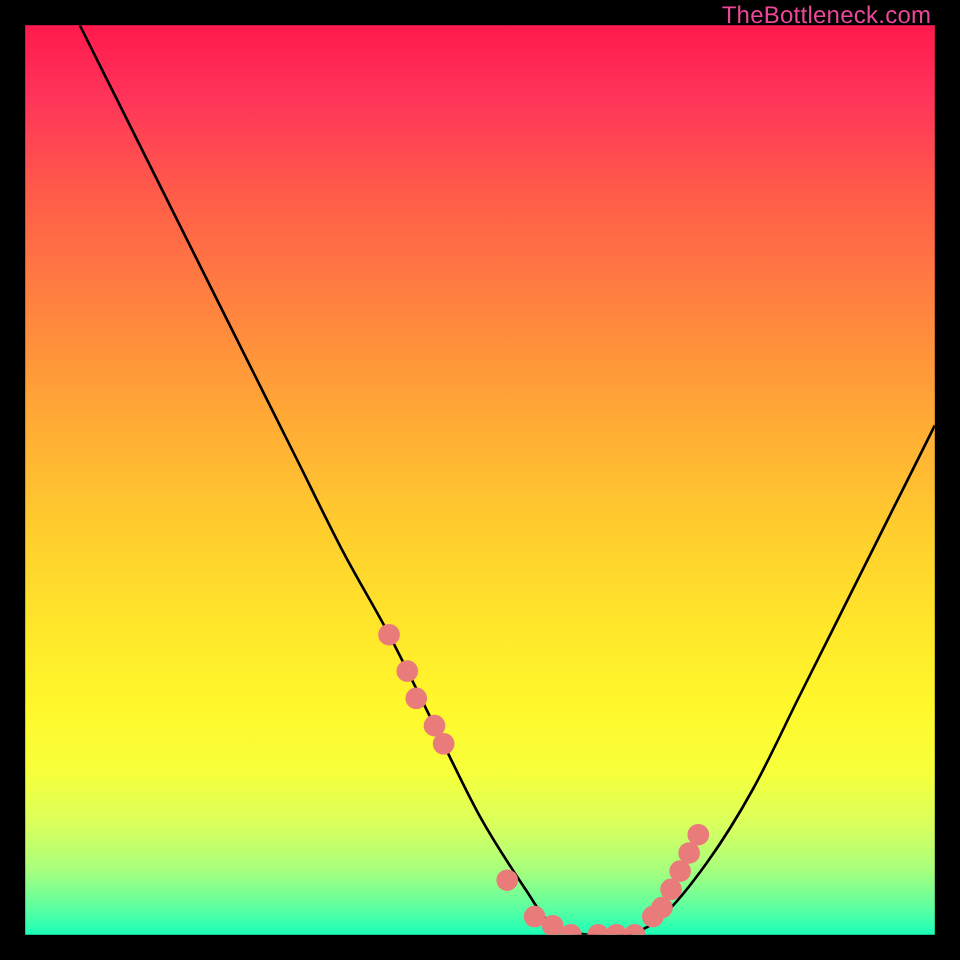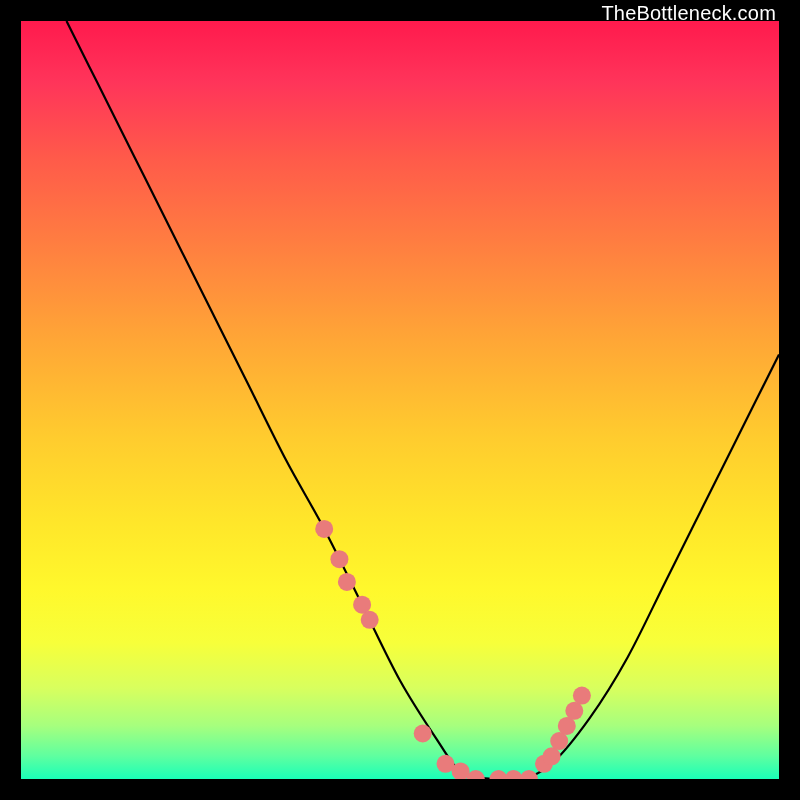--- a/index.html
+++ b/index.html
@@ -39,21 +39,21 @@
       #d8ff5e 88%,
       #a6ff7e 93%,
       #5effa0 97%,
       #1affb8 100%
     );
   }
   .attr {
     position: absolute;
     top: 2px;
     right: 24px;
-    color: #ffffff;
+    color: #ec4899;
     font-size: 20px;
     font-weight: 500;
     letter-spacing: 0.2px;
   }
   svg.curve {
     position: absolute;
     left: 0;
     top: 0;
     width: 758px;
     height: 758px;

